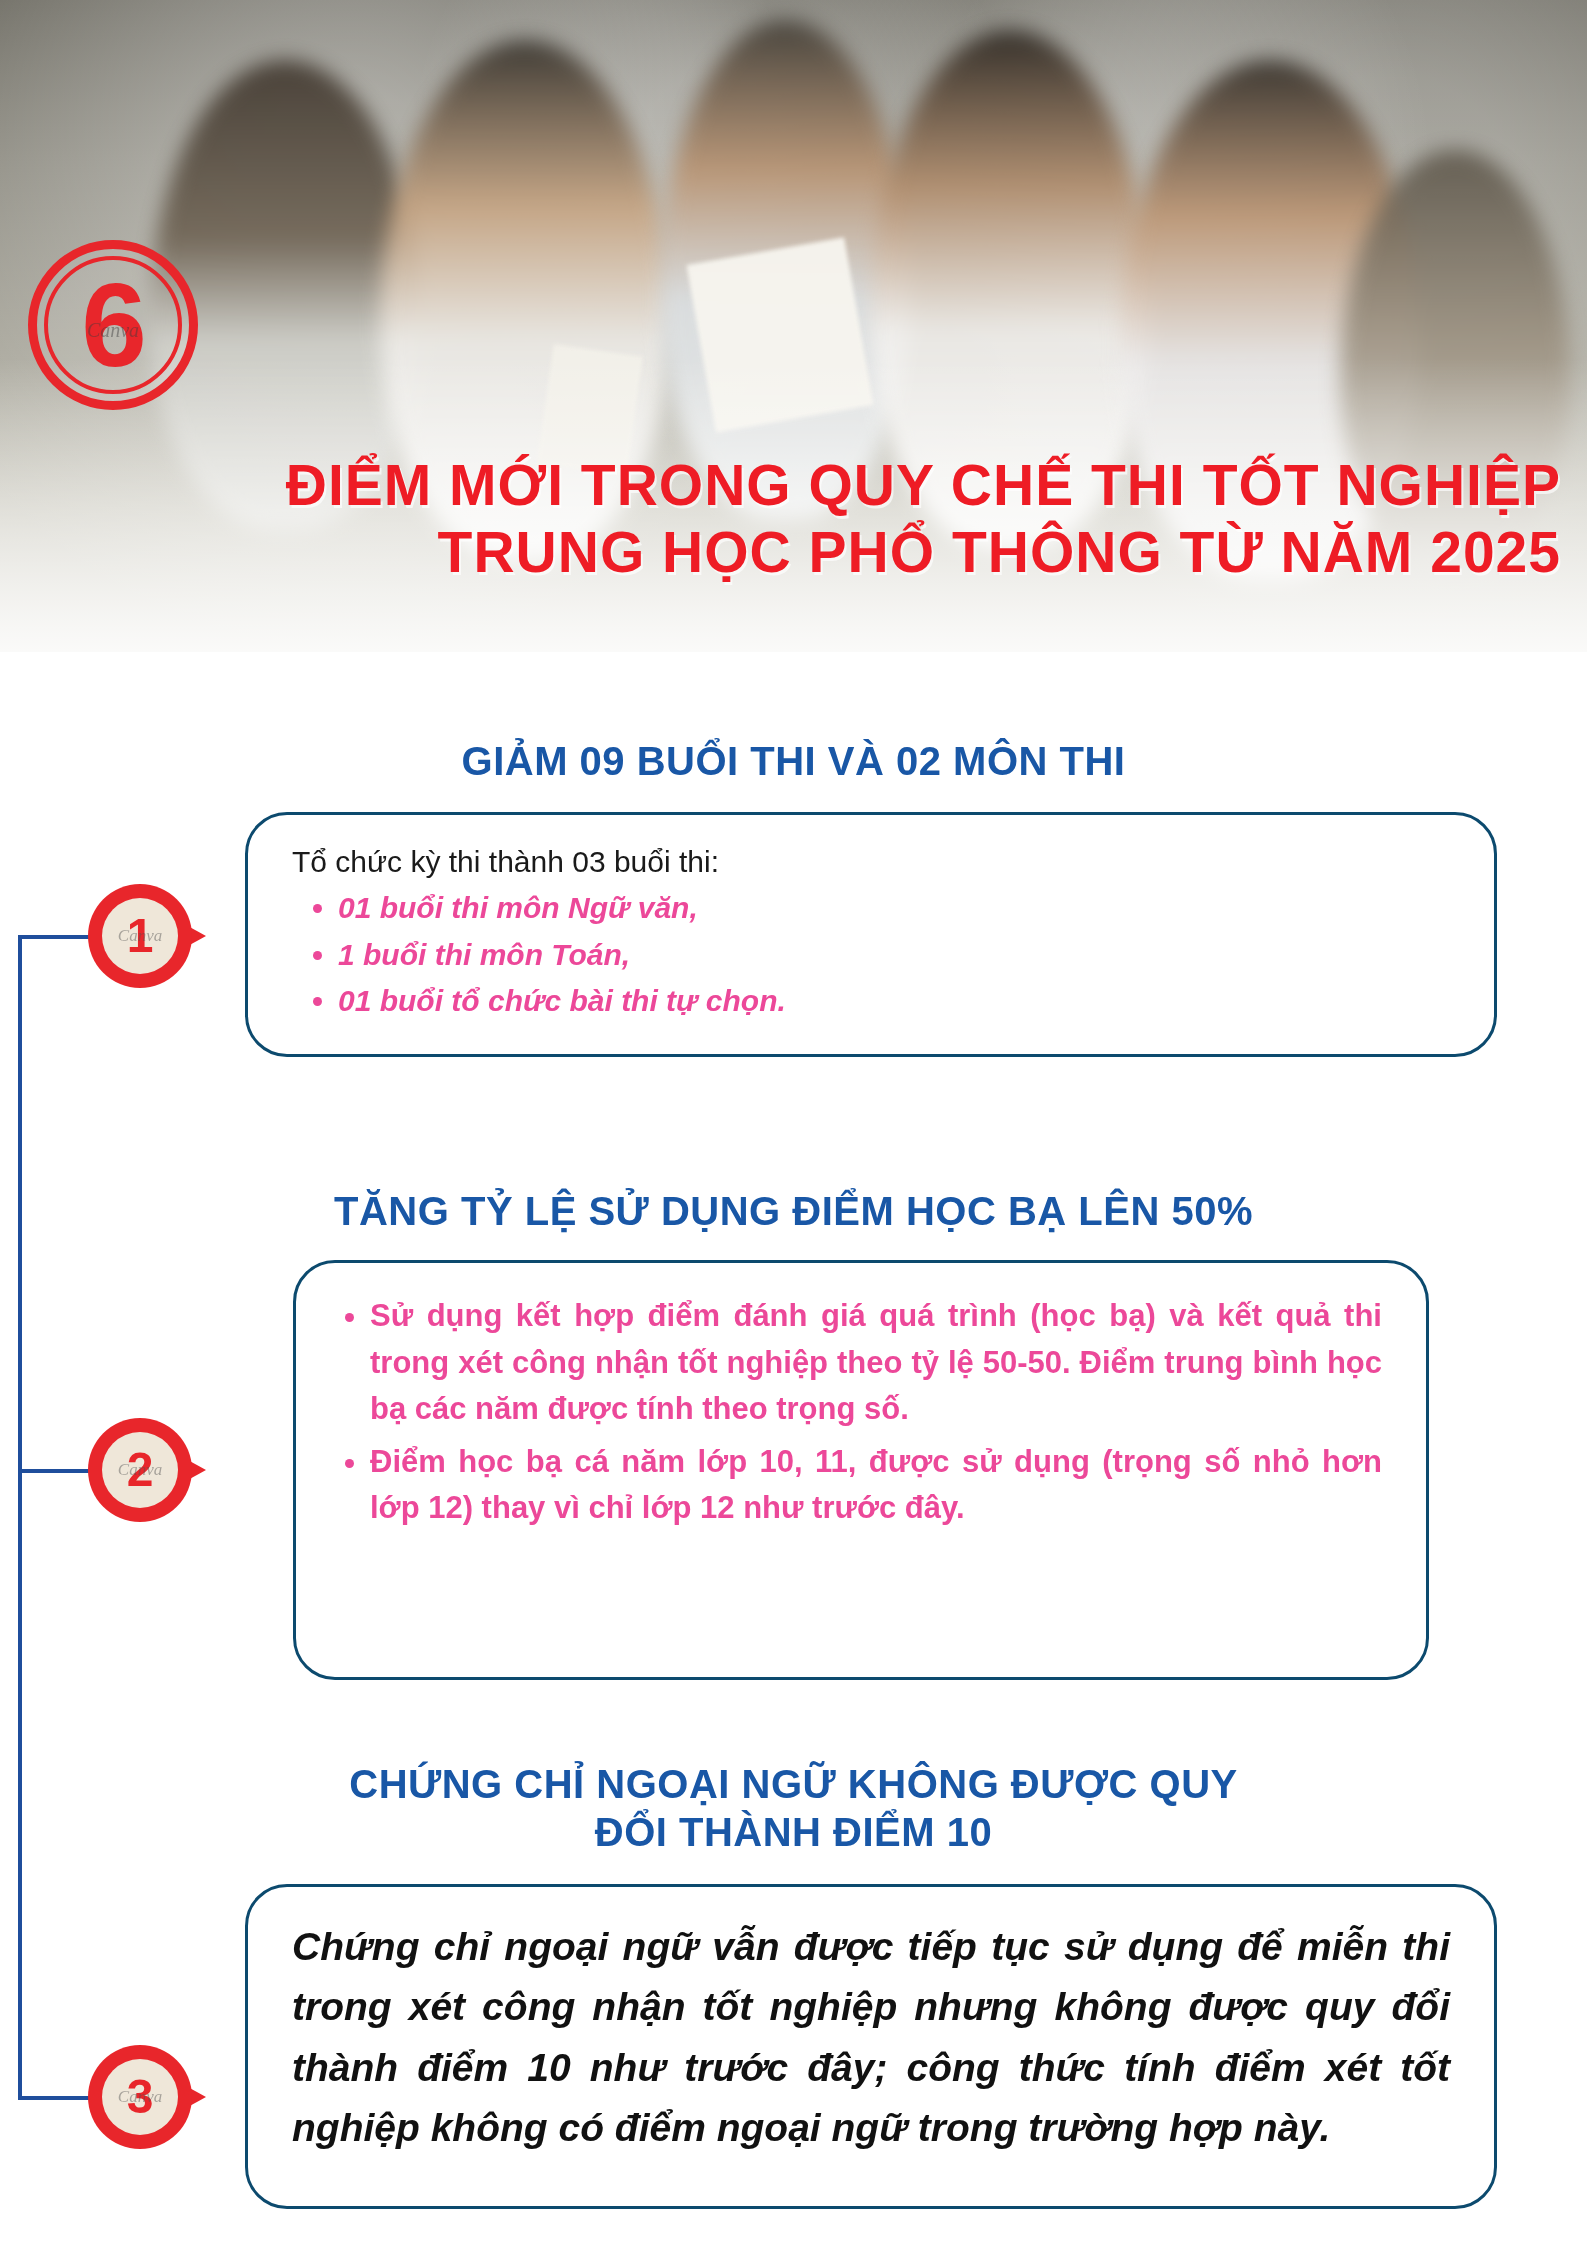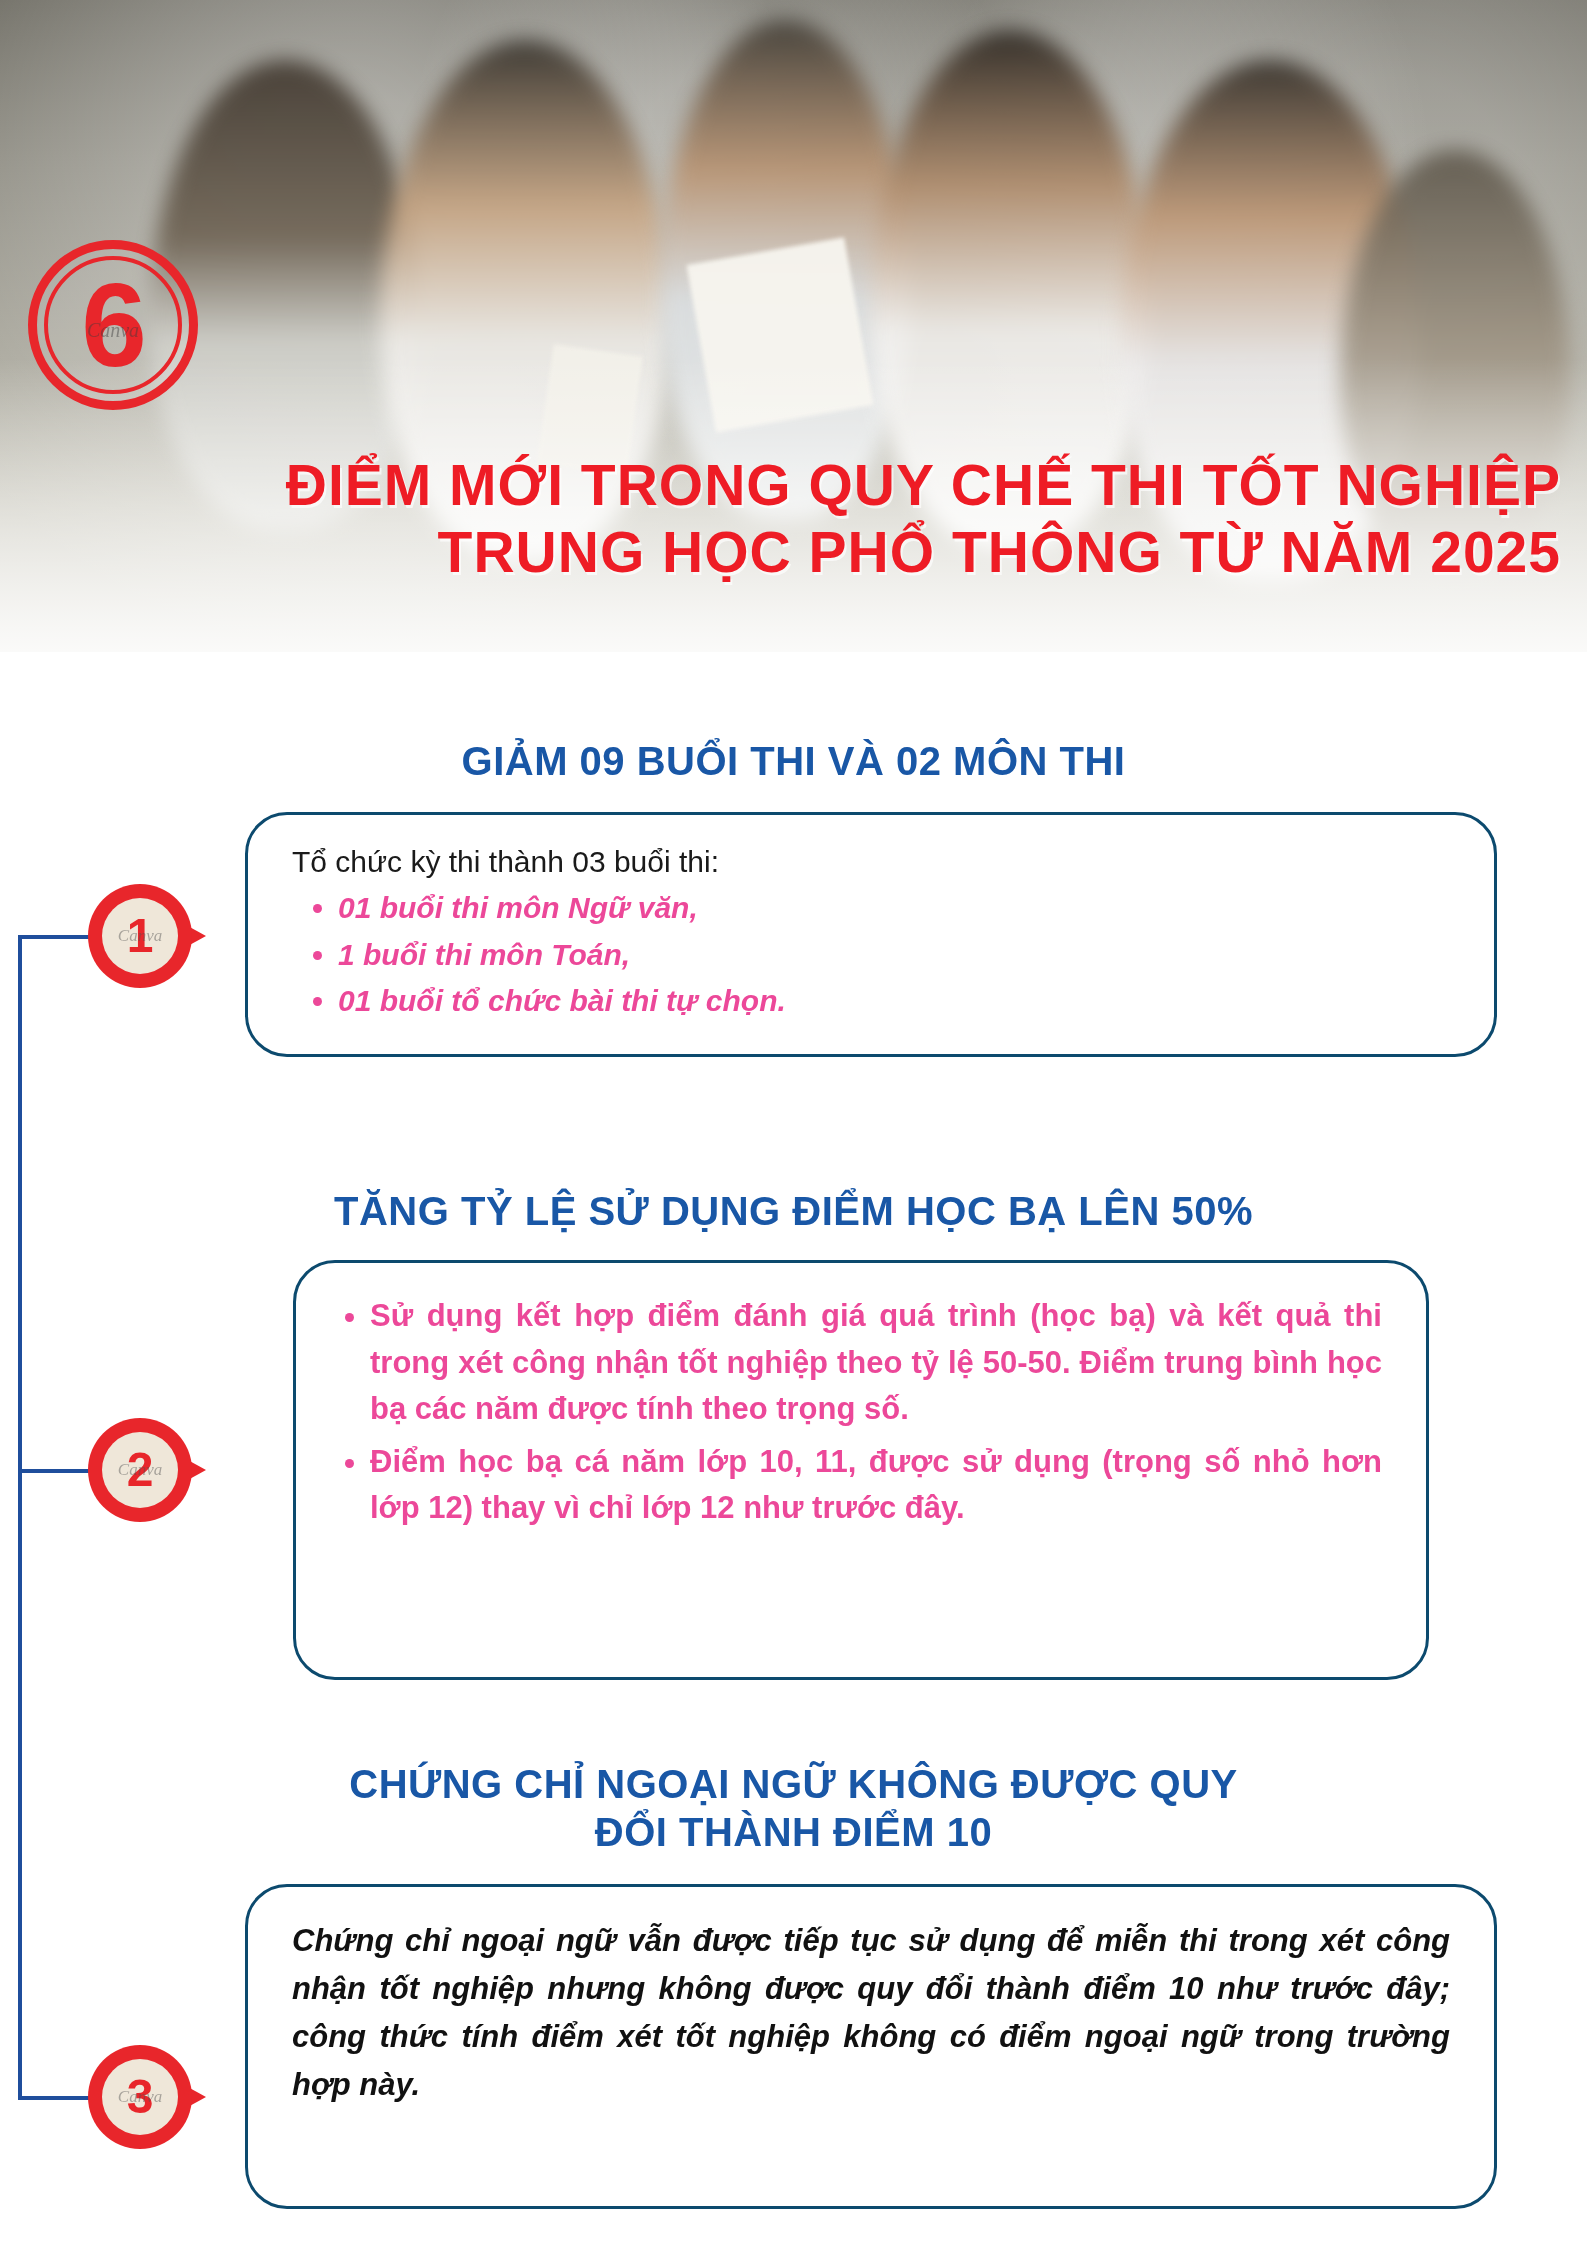--- a/index.html
+++ b/index.html
@@ -184,21 +184,21 @@
   }
   #card2 ul.bullets li {
     font-style: normal;
     font-weight: bold;
     font-size: 31px;
     line-height: 1.5;
     text-align: justify;
     margin-bottom: 6px;
   }
   .para3 {
-    font-size: 31px;
+    font-size: 39px;
     line-height: 1.55;
     font-style: italic;
     font-weight: bold;
     text-align: justify;
     color: #111;
     margin: 0;
   }
 
   
   .marker {

